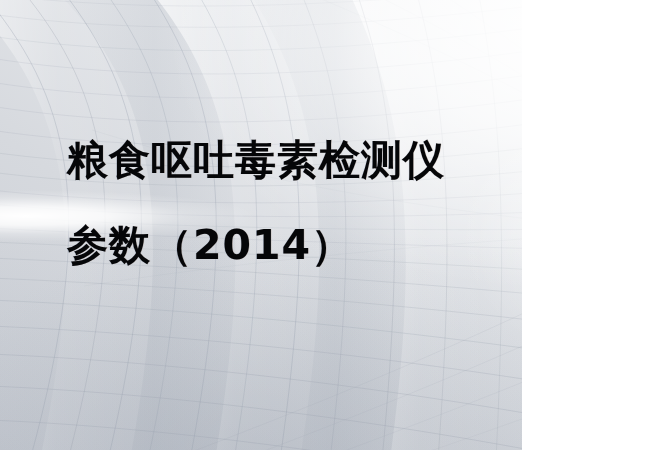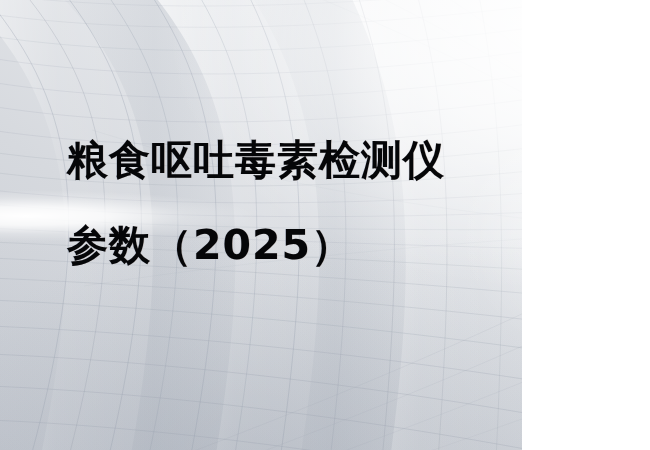--- a/index.html
+++ b/index.html
@@ -172,16 +172,16 @@
   </svg>
 
   <div class="light-layer" id="glow-topright"></div>
   <div class="light-layer" id="glow-rightband"></div>
   <div class="light-layer" id="shade-bottom"></div>
   <div class="light-layer" id="shade-corner"></div>
   <div class="light-layer" id="glow-leftband"></div>
 
   <div id="headline">
     <div class="headline-line">粮食呕吐毒素检测仪</div>
-    <div class="headline-line">参数（2025）</div>
+    <div class="headline-line">参数（2014）</div>
   </div>
 
 </div>
 
 </body></html>

